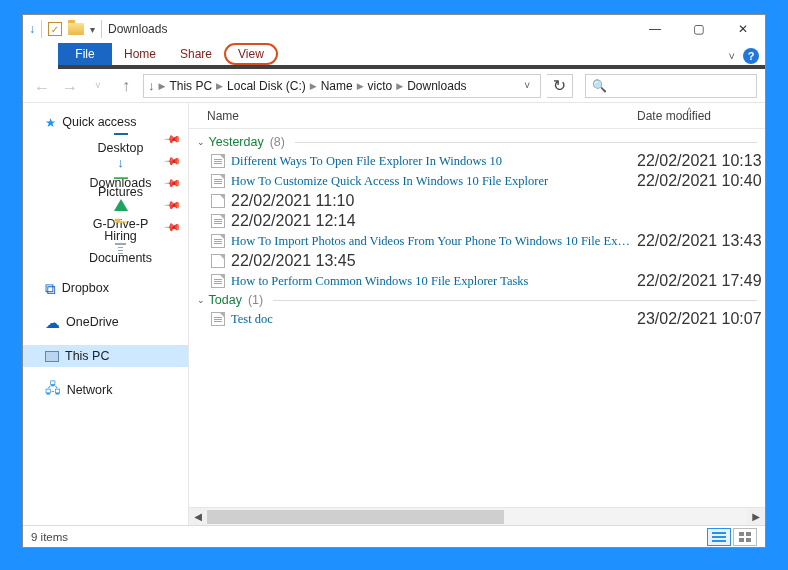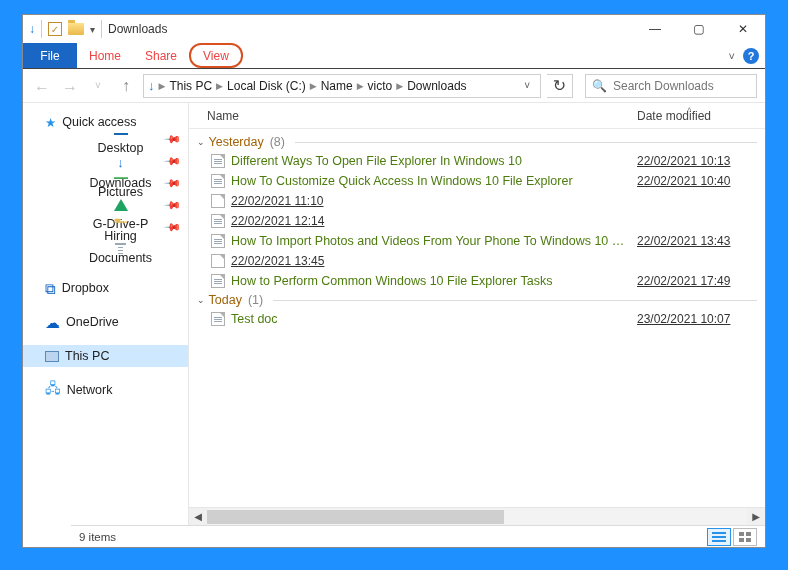--- a/index.html
+++ b/index.html
@@ -6,23 +6,23 @@
   body { background: #1e90ff; width: 788px; height: 570px; overflow: hidden; position: relative; }
   .window { position: absolute; top: 14px; left: 22px; width: 744px; height: 534px; background: #fff; border: 1px solid #8a8a8a; display: flex; flex-direction: column; }
   
   .titlebar { height: 28px; display: flex; align-items: center; padding: 0 0 0 6px; font-size: 12px; color: #333; }
   .titlebar .qat { display: flex; align-items: center; gap: 6px; }
   .titlebar .title { margin-left: 6px; }
   .titlebar .spacer { flex: 1; }
   .winbtn { width: 44px; height: 28px; display: flex; align-items: center; justify-content: center; font-size: 12px; color: #333; }
   .qat-divider { width: 1px; height: 18px; background: #ccc; }
   
-  .ribbon { height: 26px; display: flex; align-items: stretch; border-bottom: 1px solid #404040; font-size: 12px; position: relative; }
+  .ribbon { height: 26px; display: flex; align-items: stretch; border-bottom: 4px solid #404040; font-size: 12px; position: relative; margin-left: 35px; }
   .ribbon .filetab { background: #1a66c4; color: #fff; width: 54px; display: flex; align-items: center; justify-content: center; }
-  .ribbon .tab { padding: 0 12px; display: flex; align-items: center; color: #ef4444; }
+  .ribbon .tab { padding: 0 12px; display: flex; align-items: center; color: #7f1d1d; }
   .ribbon .tab.highlight { border: 2.5px solid #d85020; border-radius: 12px; }
   .ribbon .right { position: absolute; right: 6px; top: 0; height: 26px; display: flex; align-items: center; gap: 8px; color: #5a5a5a; }
   .help-badge { width: 16px; height: 16px; border-radius: 50%; background: #2277dd; color: #fff; display: flex; align-items: center; justify-content: center; font-size: 11px; font-weight: bold; }
   
   .addrrow { height: 34px; display: flex; align-items: center; padding: 4px 8px; gap: 6px; border-bottom: 1px solid #e6e6e6; }
   .navarrow { width: 22px; height: 22px; display: flex; align-items: center; justify-content: center; color: #888; }
   .navarrow.disabled { color: #c4c4c4; }
   .breadcrumb { flex: 1; height: 24px; border: 1px solid #cfcfcf; display: flex; align-items: center; padding: 0 4px; font-size: 12px; gap: 4px; }
   .crumb { display: flex; align-items: center; gap: 4px; color: #222; }
   .crumb .sep { color: #888; font-size: 9px; }
@@ -39,33 +39,33 @@
   .side-item.selected { background: #cde8ff; }
   .side-group-gap { height: 12px; }
   .content { flex: 1; display: flex; flex-direction: column; overflow: hidden; }
   .colhead { height: 26px; display: flex; align-items: center; font-size: 12px; color: #444; border-bottom: 1px solid #e9e9e9; padding-left: 18px; }
   .colhead .ch-name { flex: 1; }
   .colhead .ch-date { width: 128px; position: relative; }
   .sort-caret { position: absolute; top: -4px; left: 50px; font-size: 8px; color: #777; }
   .filelist { flex: 1; overflow: auto; font-size: 12.5px; padding: 4px 0; }
   .group-header { display: flex; align-items: center; padding: 2px 0 2px 8px; color: #222; gap: 4px; }
   .group-header .chev { color: #555; font-size: 9px; }
-  .group-header .gname { color: #a16207; }
+  .group-header .gname { color: #15803d; }
   .group-header .gcount { color: #888; margin-left: 2px; }
   .group-header .gline { flex: 1; height: 1px; background: #dcdcdc; margin-left: 6px; margin-right: 8px; }
   .row { display: flex; align-items: center; height: 20px; padding-left: 22px; gap: 6px; }
   .row .icon { width: 14px; height: 14px; flex-shrink: 0; }
-  .row .fname { flex: 1; white-space: nowrap; overflow: hidden; text-overflow: ellipsis; color: #4d7c0f; }
-  .row .fdate { width: 128px; color: #333; font-size: 12px; text-decoration: underline; }
+  .row .fname { flex: 1; white-space: nowrap; overflow: hidden; text-overflow: ellipsis; color: #0369a1; font-family: Liberation Serif, serif; }
+  .row .fdate { width: 128px; color: #333; font-size: 16px; }
   .hscroll { height: 18px; border-top: 1px solid #e5e5e5; display: flex; align-items: center; background: #f3f3f3; }
   .hscroll .btn { width: 18px; height: 100%; display: flex; align-items: center; justify-content: center; background: #f0f0f0; color: #555; font-size: 10px; }
   .hscroll .track { flex: 1; height: 100%; position: relative; }
   .hscroll .thumb { position: absolute; left: 0; top: 2px; height: 14px; width: 55%; background: #cfcfcf; }
   
-  .status { height: 22px; border-top: 1px solid #dcdcdc; display: flex; align-items: center; font-size: 11.5px; color: #444; padding: 0 8px; margin-left: 48px; }
+  .status { height: 22px; border-top: 1px solid #dcdcdc; display: flex; align-items: center; font-size: 11.5px; color: #444; padding: 0 8px; }
   .status .spacer { flex: 1; }
   .viewbtn { width: 24px; height: 18px; border: 1px solid #bcbcbc; margin-left: 2px; display: flex; align-items: center; justify-content: center; }
   .viewbtn.active { border-color: #2891e8; background: #e6f2fd; }
   
   .ico-folder { width: 16px; height: 12px; background: linear-gradient(#ffe08a,#e9b94a); border-radius: 1px; position: relative; }
   .ico-folder:before { content:""; position:absolute; top:-3px; left:0; width:7px; height:3px; background:#e9b94a; border-radius:1px 1px 0 0;}
   .ico-down { color:#1979d6; font-weight:bold; }
   .ico-check { width:14px; height:14px; border:1px solid #c38a2e; display:inline-flex; align-items:center; justify-content:center; color:#c38a2e; font-size:10px;}
   .ico-star { color:#2891e8; }
   .ico-desktop { width:14px; height:11px; background:#2891e8; border:1px solid #1568b0; display:inline-block;}
@@ -140,21 +140,20 @@
       <span class="crumb">
           <span>Downloads</span>
         </span>
       <span class="bc-chevron">
           <span style="font-size:10px;">˅</span>
         </span>
     </div>
     <div class="refresh">↻</div>
     <div class="search">
       <span style="color:#555;">🔍</span>
-      <input placeholder="Search Downloads" style="">
     </div>
   </div>
 
   <div class="body">
 
     <div class="sidebar">
       <div class="side-item">
         <span class="ico-star">★</span>
         <span>Quick access</span>
       </div>

